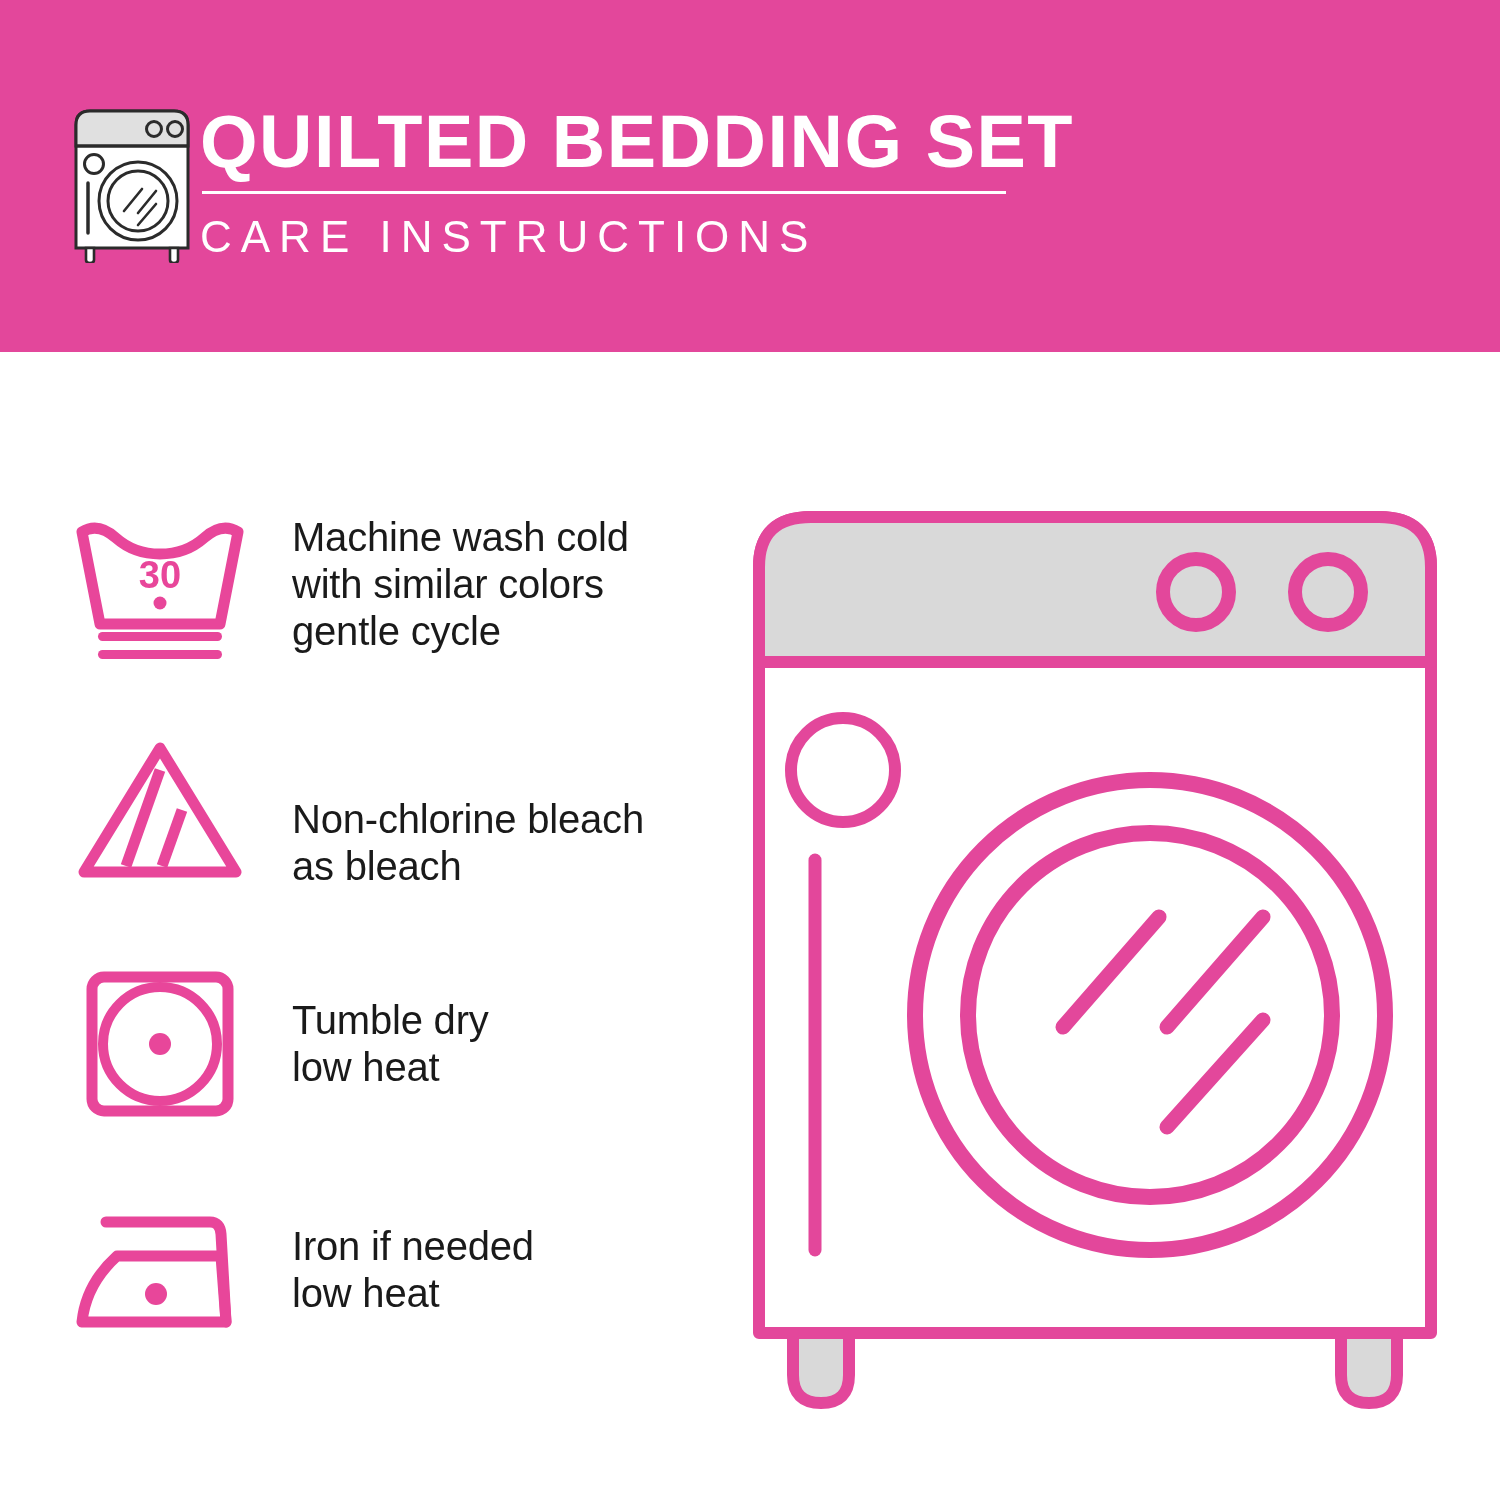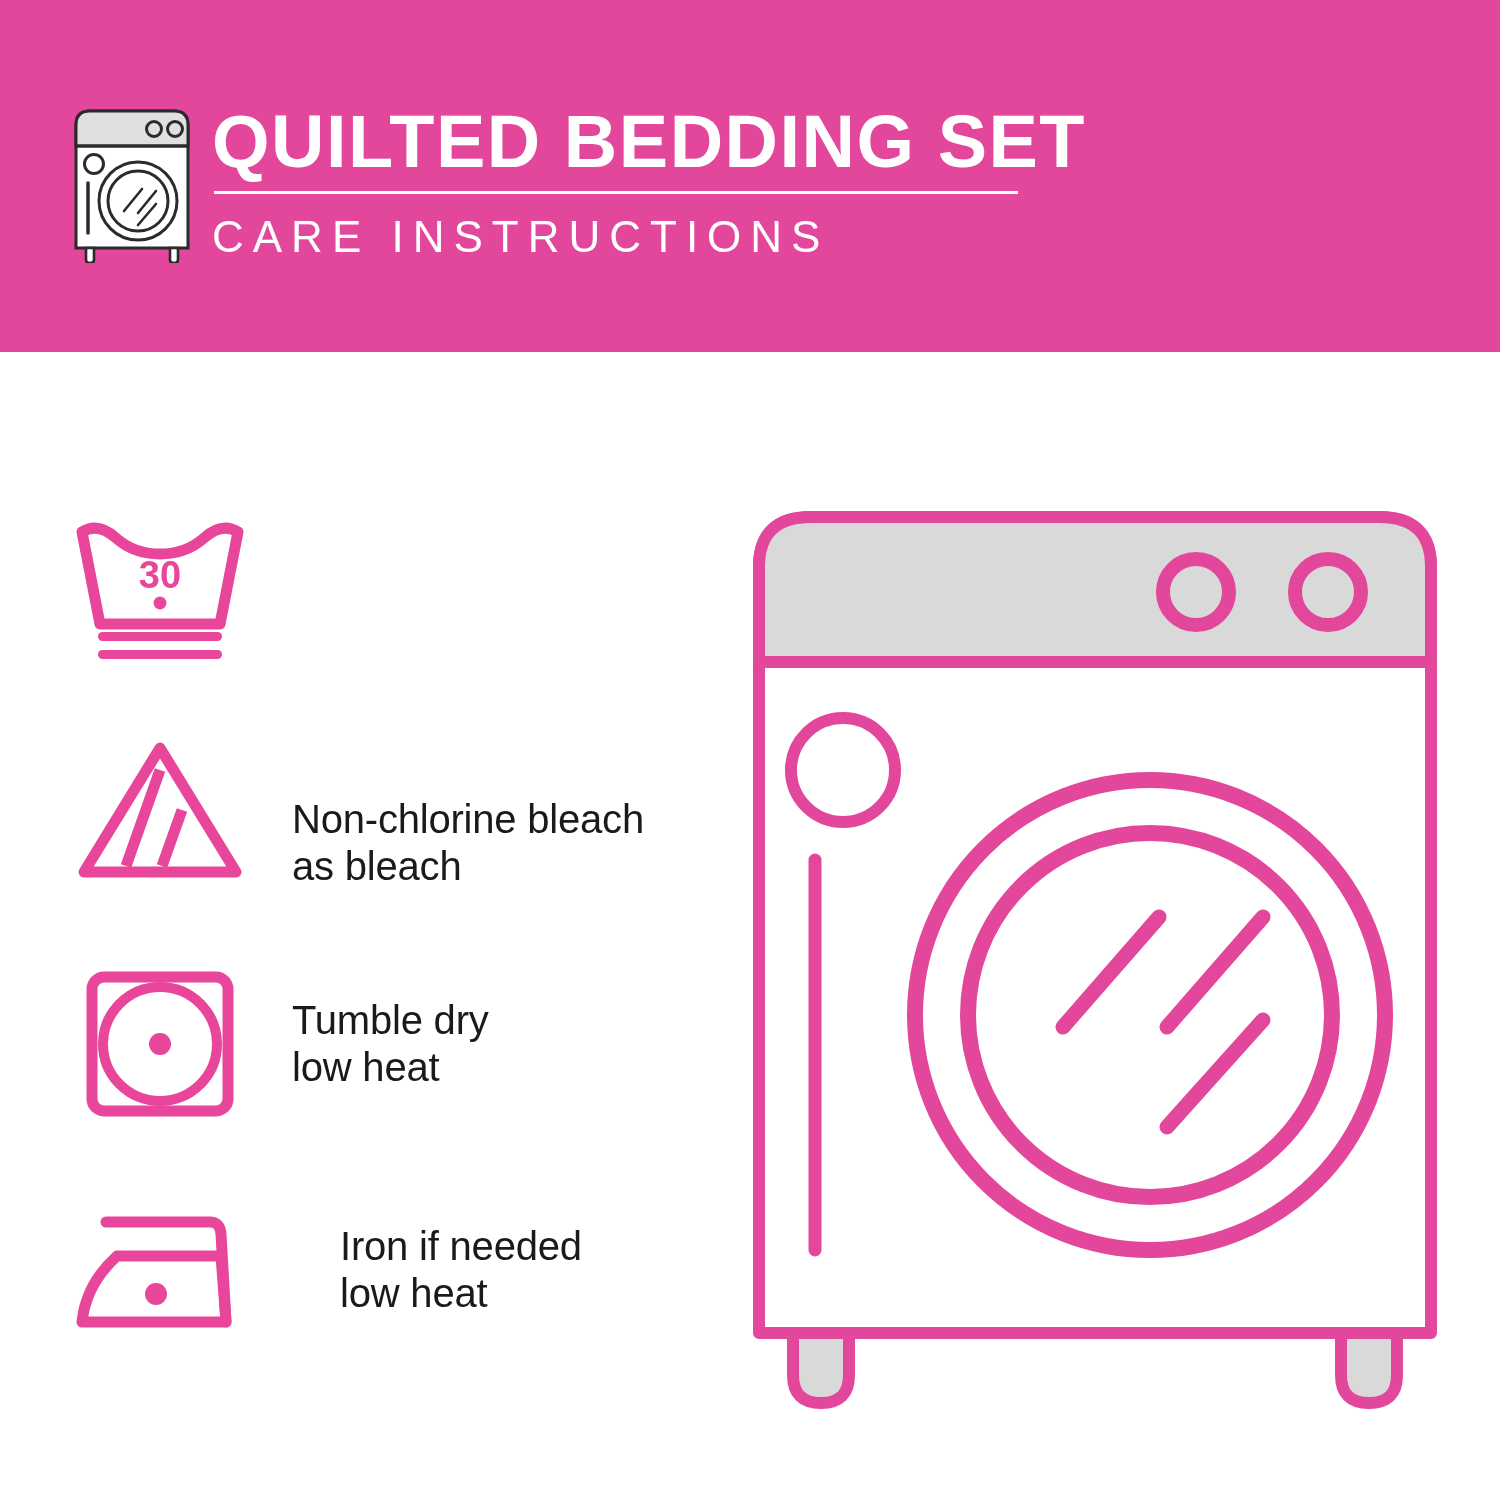--- a/index.html
+++ b/index.html
@@ -29,21 +29,21 @@
   .header-logo {
     position: absolute;
     left: 62px;
     top: 103px;
     width: 140px;
     height: 160px;
   }
 
   .header-text-block {
     position: absolute;
-    left: 212px;
+    left: 200px;
     top: 100px;
     width: 810px;
   }
 
   .header-title {
     font-family: "Liberation Sans", sans-serif;
     font-weight: bold;
     font-size: 74px;
     line-height: 84px;
     letter-spacing: 1.5px;
@@ -85,21 +85,21 @@
     position: absolute;
     left: 70px;
     display: flex;
     align-items: center;
     width: 640px;
   }
 
   .row-wash   { top: 152px; }
   .row-bleach { top: 378px; align-items: flex-end; }
   .row-dry    { top: 612px; }
-  .row-iron   { top: 838px; gap: 48px; }
+  .row-iron   { top: 838px; }
 
   .instruction-icon {
     width: 180px;
     height: 160px;
     flex: 0 0 180px;
     display: flex;
     align-items: center;
     justify-content: center;
   }
 
@@ -171,20 +171,25 @@
                  L150 120 L30 120 Z" fill="none" stroke="#e8469a" stroke-width="11" stroke-linejoin="round" stroke-linecap="round"></path>
 
         <rect x="28" y="128" width="124" height="9" rx="4.5" fill="#e8469a"></rect>
         <rect x="28" y="146" width="124" height="9" rx="4.5" fill="#e8469a"></rect>
 
         <text x="90" y="84" text-anchor="middle" font-family="Liberation Sans, sans-serif" font-size="38" font-weight="bold" fill="#e8469a">30</text>
 
         <circle cx="90" cy="99" r="6.5" fill="#e8469a"></circle>
       </svg>
     </div>
+    <div class="instruction-text">
+      <span class="line">Machine wash cold</span>
+      <span class="line">with similar colors</span>
+      <span class="line">gentle cycle</span>
+    </div>
   </div>
 
   <div class="instruction-row row-bleach">
     <div class="instruction-icon">
       <svg viewBox="0 0 180 160" width="180" height="160">
 
         <path d="M90 18 L166 142 L14 142 Z" fill="none" stroke="#e8469a" stroke-width="11" stroke-linejoin="round"></path>
 
         <line x1="90" y1="40" x2="56" y2="136" stroke="#e8469a" stroke-width="11" stroke-linecap="butt"></line>
         <line x1="112" y1="80" x2="92" y2="136" stroke="#e8469a" stroke-width="11" stroke-linecap="butt"></line>

